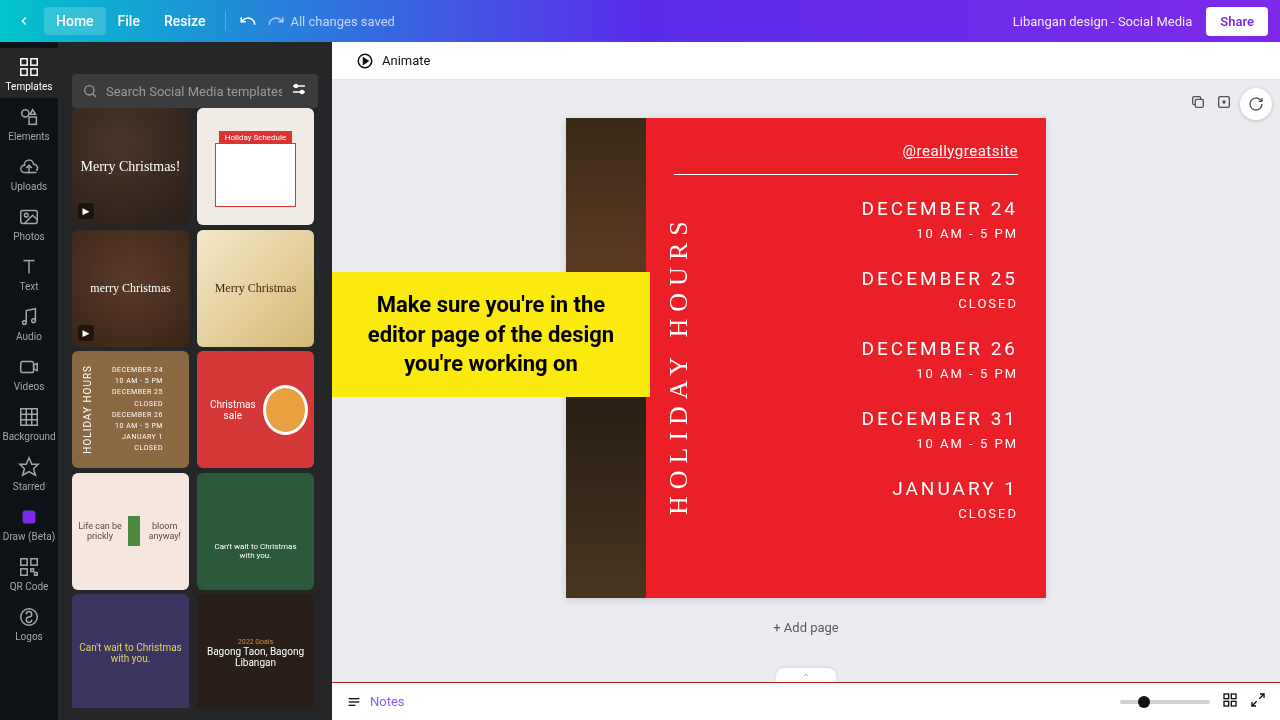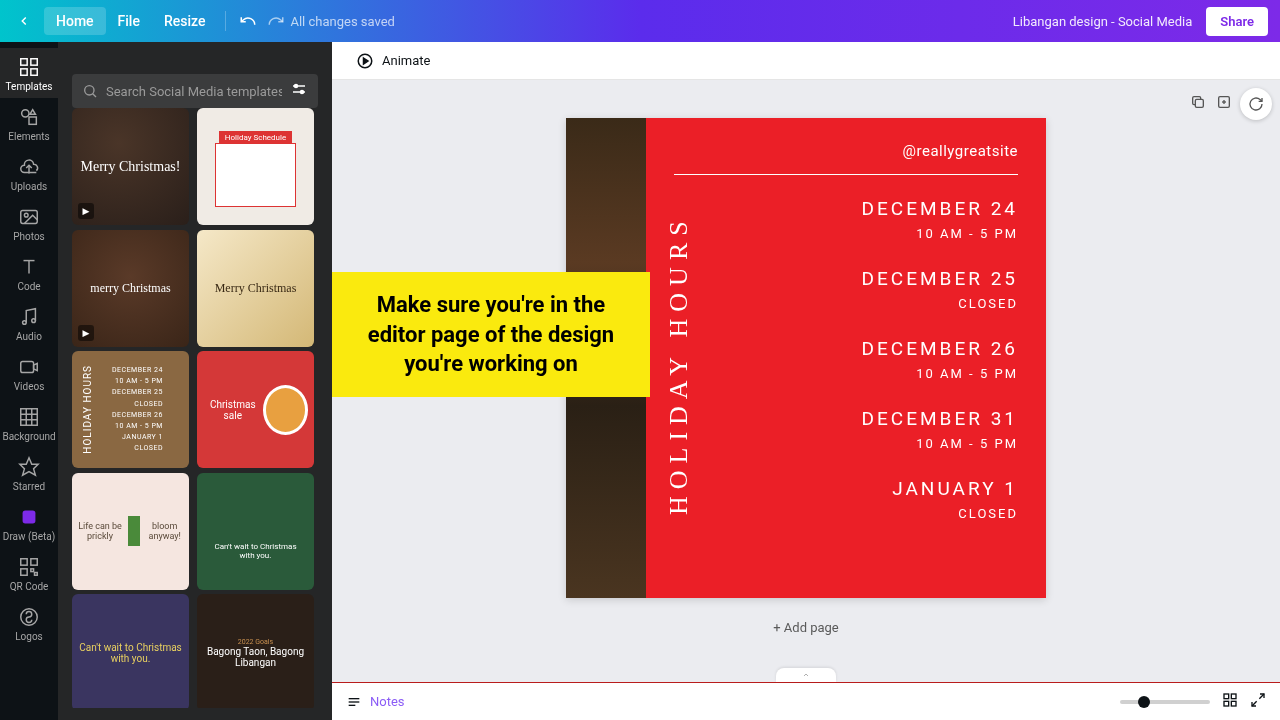--- a/index.html
+++ b/index.html
@@ -51,21 +51,21 @@
 .canvas-area { flex: 1; background: #ebecf0; display: flex; flex-direction: column; position: relative; }
 .toolbar { height: 38px; background: #fff; display: flex; align-items: center; padding: 0 16px; border-bottom: 1px solid #e5e5e5; }
 .animate-btn { display: flex; align-items: center; gap: 8px; cursor: pointer; font-size: 13px; color: #0d1216; padding: 4px 8px; border-radius: 4px; }
 .canvas-scroll { flex: 1; display: flex; flex-direction: column; align-items: center; justify-content: center; position: relative; }
 .page-controls { position: absolute; top: 14px; right: 48px; display: flex; gap: 10px; color: #555; }
 .page-controls div { cursor: pointer; }
 .refresh-badge { position: absolute; top: 8px; right: 8px; width: 32px; height: 32px; background: #fff; border-radius: 50%; box-shadow: 0 1px 4px rgba(0,0,0,0.2); display:flex; align-items:center; justify-content:center; cursor:pointer; }
 .design-canvas { width: 480px; height: 480px; background: #eb1f27; box-shadow: 0 2px 8px rgba(0,0,0,0.15); position: relative; color: #fff; display:flex; }
 .design-left { width: 80px; background: linear-gradient(to bottom, #3a2a18 0%, #5a3a22 30%, #2a2015 60%, #4a3520 100%); }
 .design-main { flex:1; padding: 24px 28px; text-align:right; }
-.design-handle { font-size: 15px; letter-spacing: 0.5px; }
+.design-handle { font-size: 15px; letter-spacing: 0.5px; text-decoration: underline; }
 .design-hr { height:1px; background:#fff; margin: 14px 0 22px; }
 .design-vertical { position:absolute; left: 98px; top: 96px; bottom: 28px; writing-mode: vertical-rl; transform: rotate(180deg); font-size: 26px; letter-spacing: 7px; font-family: Georgia, serif; font-weight:300; }
 .design-dates { display:flex; flex-direction:column; gap: 26px; letter-spacing:3px; }
 .design-date { font-size: 19px; }
 .design-time { font-size: 13px; margin-top:6px; letter-spacing:2px; }
 .add-page { width: 480px; margin-top: 12px; padding: 10px; text-align: center; font-size: 13px; color: #5a5a5a; cursor: pointer; border-radius: 4px; }
 .bottom-bar { height: 38px; background: #fff; border-top: 1px solid #b91c1c; display: flex; align-items: center; padding: 0 14px; font-size: 13px; color: #8b5cf6; }
 .notes-btn { display: flex; align-items: center; gap: 8px; cursor: pointer; }
 .bottom-right { margin-left: auto; display: flex; align-items: center; gap: 12px; }
 .zoom-track { width: 90px; height: 4px; background: #d0d0d0; border-radius: 2px; position: relative; cursor: pointer; }
@@ -138,21 +138,21 @@
           <circle cx="9" cy="10" r="2"></circle>
           <path d="M21 15l-5-5-9 9"></path>
         </svg>
       <span>Photos</span>
     </div>
     <div class="sidebar-item">
       <svg viewBox="0 0 24 24" fill="none" stroke="currentColor" stroke-width="1.6">
           <line x1="6" y1="5" x2="18" y2="5"></line>
           <line x1="12" y1="5" x2="12" y2="19"></line>
         </svg>
-      <span>Code</span>
+      <span>Text</span>
     </div>
     <div class="sidebar-item">
       <svg viewBox="0 0 24 24" fill="none" stroke="currentColor" stroke-width="1.6">
           <path d="M9 18V5l10-2v13"></path>
           <circle cx="7" cy="18" r="2"></circle>
           <circle cx="17" cy="16" r="2"></circle>
         </svg>
       <span>Audio</span>
     </div>
     <div class="sidebar-item">

